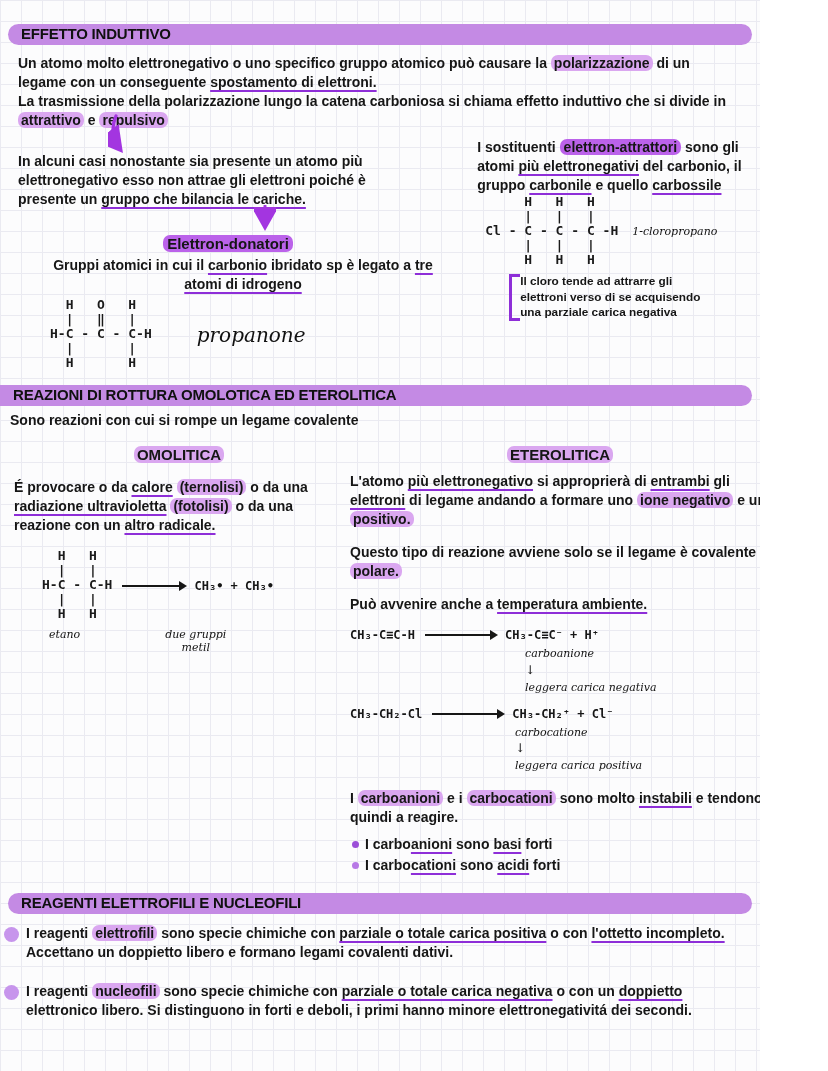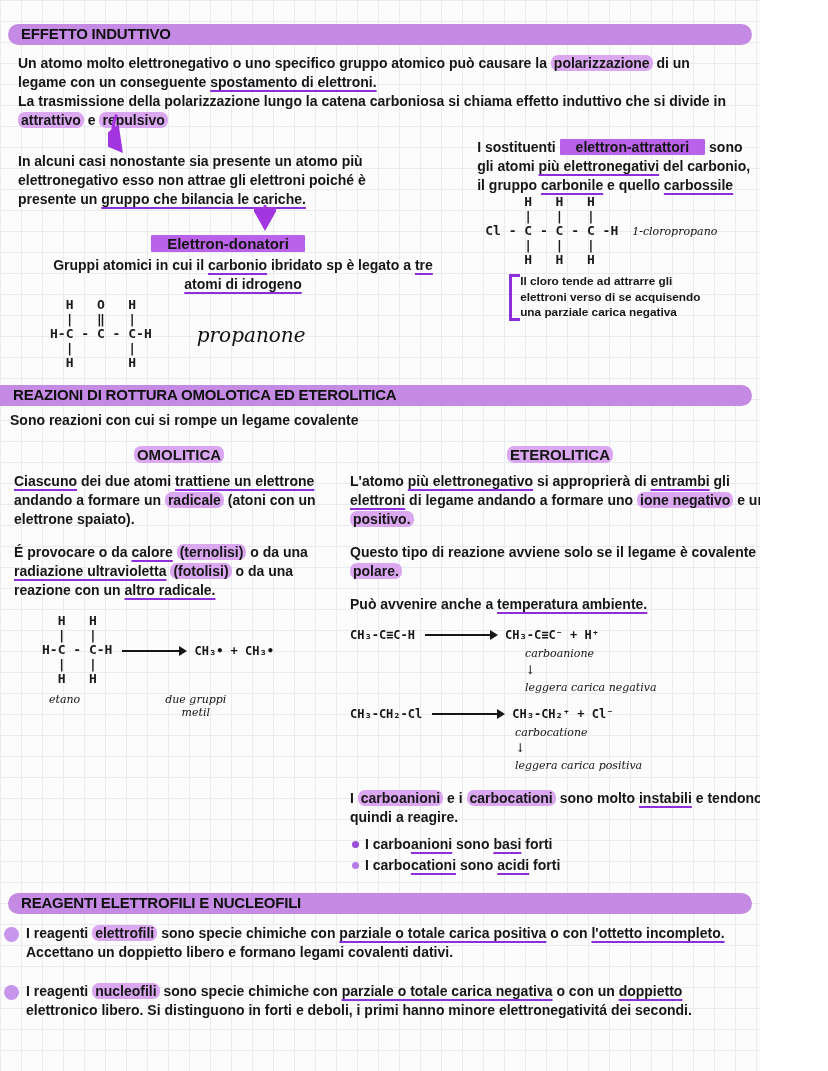--- a/index.html
+++ b/index.html
@@ -13,21 +13,21 @@
     background-size:21px 21px;
     color:#161616; font-weight:bold;
     padding-top:24px;
   }
   .section-bar {
     background:#c48ae4; border-radius:11px; padding:1px 13px 3px;
     margin:0 8px; font-size:15px; letter-spacing:-0.2px; color:#101010;
   }
   .para { font-size:14px; line-height:1.36; }
   .seg-hl  { background:#daa7f0; border-radius:7px; padding:0 3px; box-decoration-break:clone; -webkit-box-decoration-break:clone; }
-  .seg-hl2 { background:#bb62ea; border-radius:1px; padding:0 16px; }
+  .seg-hl2 { background:#bb62ea; border-radius:7px; padding:0 4px; }
   .seg-u   { text-decoration:underline; text-decoration-color:#8e2ed8; text-decoration-thickness:2px; text-underline-offset:3px; }
   .cols { display:flex; }
   .structure {
     font-family:"DejaVu Sans Mono", monospace; font-weight:bold;
     font-size:13px; line-height:1.12; white-space:pre; color:#1a1a1a;
   }
   .cursive { font-family:"DejaVu Serif", serif; font-style:italic; font-weight:normal; font-size:11px; color:#111; }
   .note-bracket {
     position:relative; border-left:3px solid #8e2ed8; padding-left:8px;
     font-size:11.8px; line-height:1.32; white-space:pre-line;
@@ -118,21 +118,20 @@
     <span>REAZIONI DI ROTTURA OMOLOTICA ED ETEROLITICA</span>
   </div>
   <div class="para" style="margin:5px 18px 0 10px;">Sono reazioni con cui si rompe un legame covalente</div>
 
   <div class="cols" style="margin-top:16px;">
 
     <div style="width:352px; padding-left:14px;">
       <div class="center" style="width:330px;">
         <span class="seg-hl mini-title" style="font-size:15px;">OMOLITICA</span>
       </div>
-      <div class="para" style="margin-top:8px;"><span class="seg-u">Ciascuno</span><span> dei due atomi </span><span class="seg-u">trattiene un elettrone</span><span> andando a formare un </span><span class="seg-hl">radicale</span><span> (atoni con un elettrone spaiato).</span></div>
       <div class="para" style="margin-top:14px;"><span>É provocare o da </span><span class="seg-u">calore</span><span> </span><span class="seg-hl">(ternolisi)</span><span> o da una </span><span class="seg-u">radiazione ultravioletta</span><span> </span><span class="seg-hl">(fotolisi)</span><span> o da una reazione con un </span><span class="seg-u">altro radicale.</span></div>
       <div style="display:flex; align-items:center; margin-top:14px;">
         <pre class="structure" style="margin-left:28px;">  H   H
   |   |
 H-C - C-H
   |   |
   H   H</pre>
         <span class="rxn-arrow" style="width:62px;"></span>
         <span class="formula">CH₃• + CH₃•</span>
       </div>

